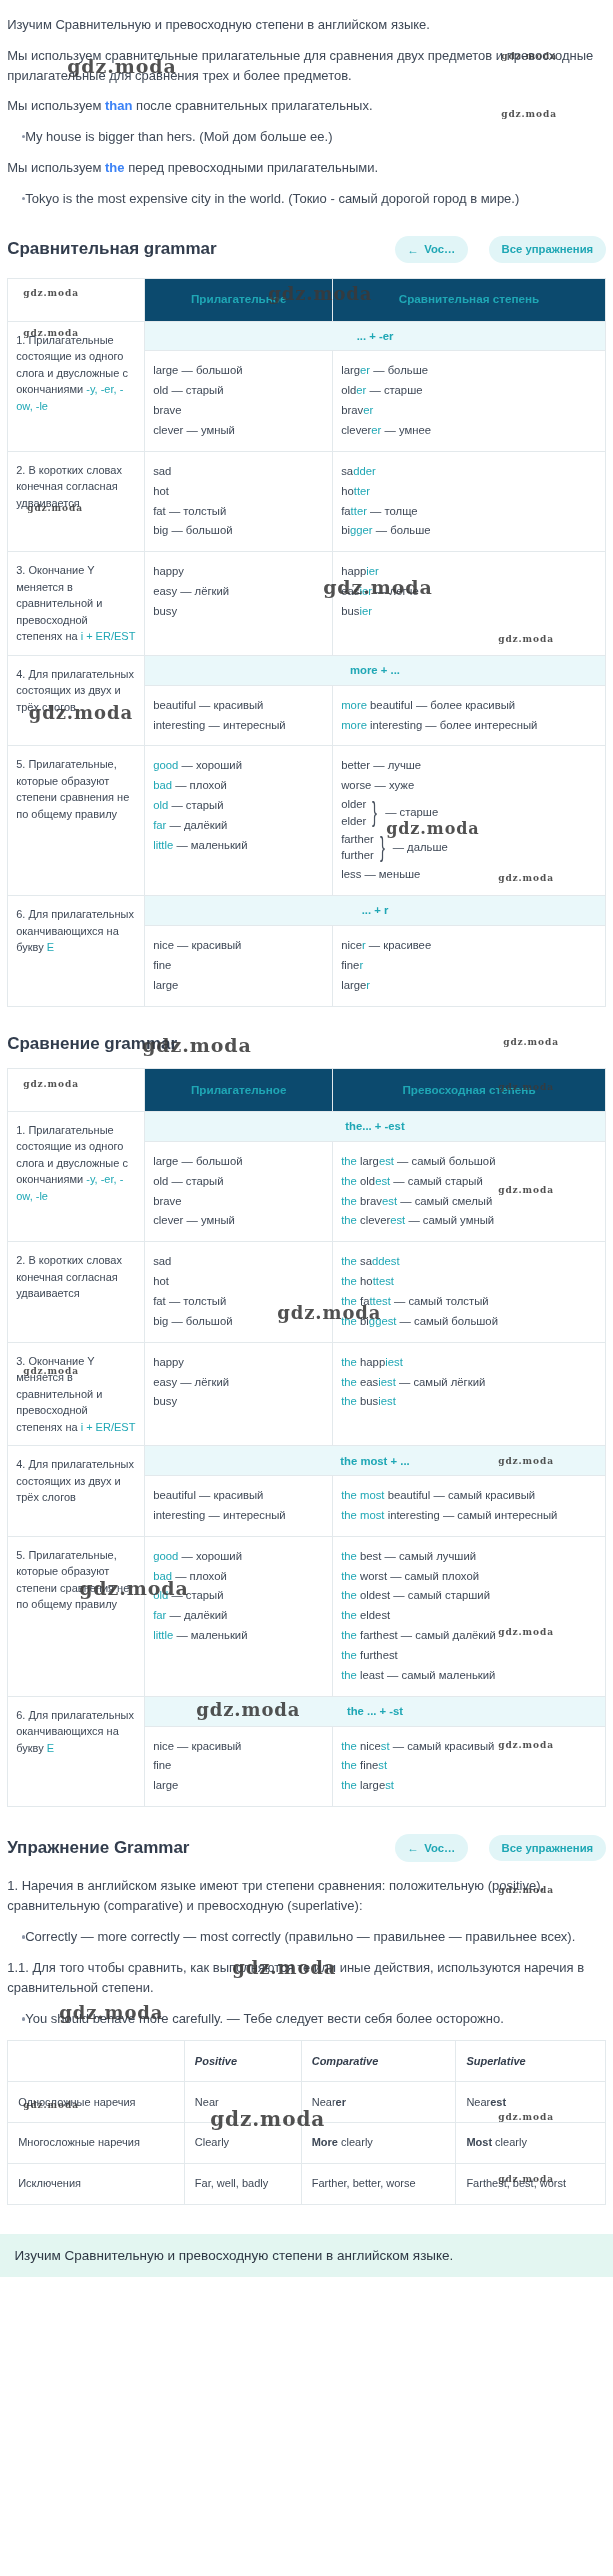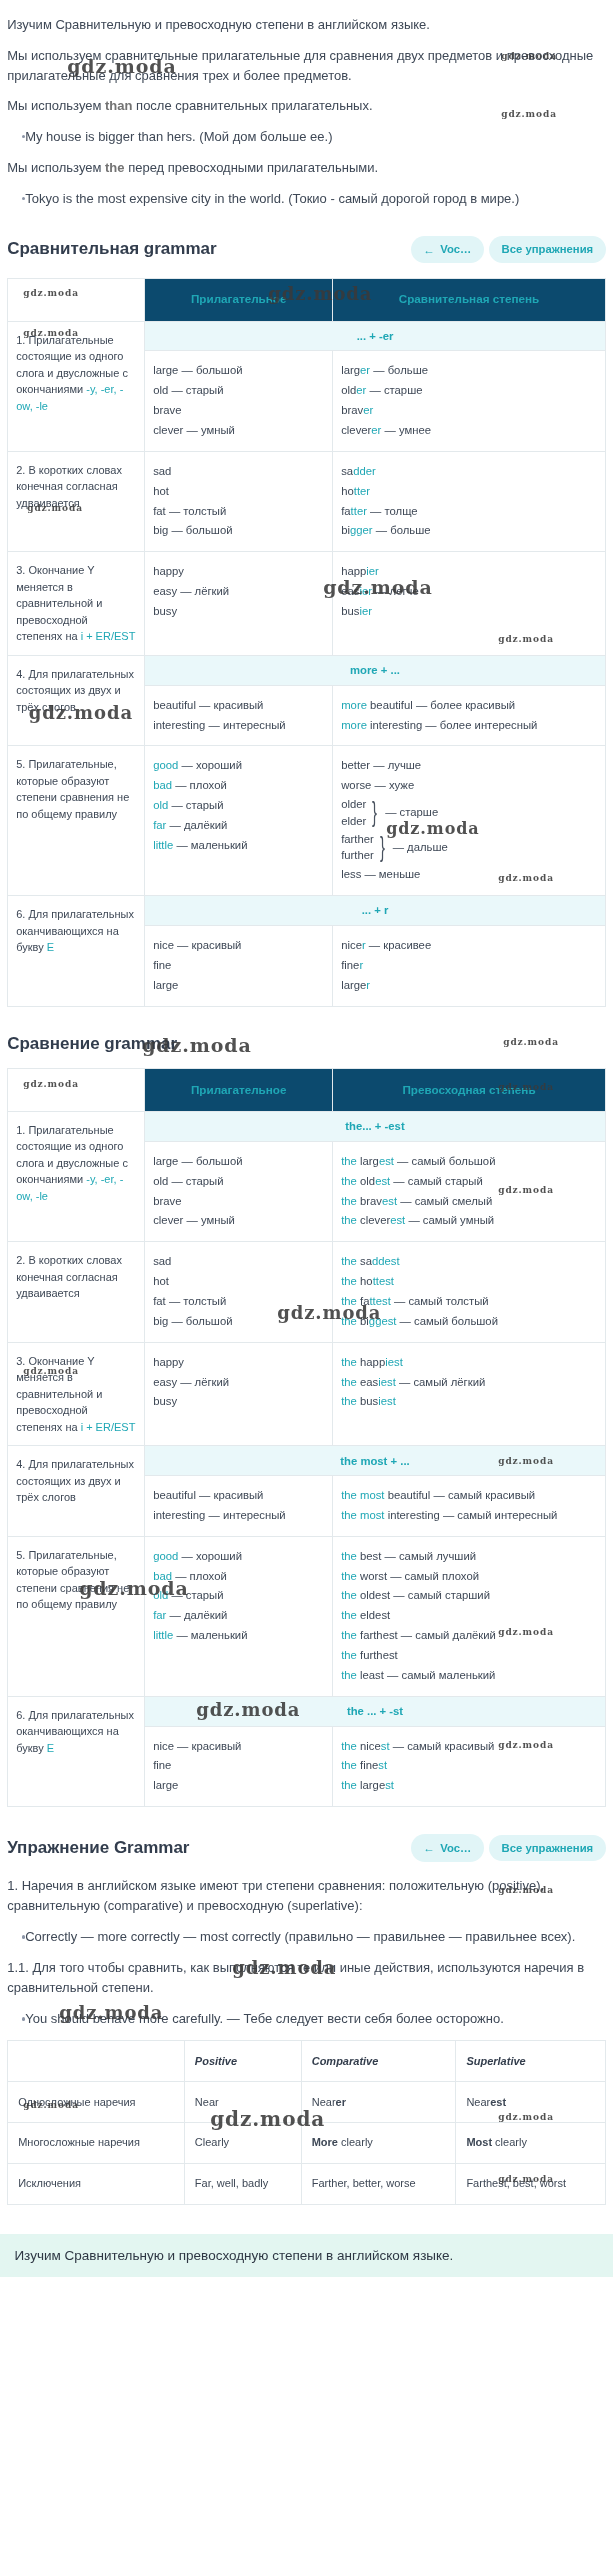--- a/index.html
+++ b/index.html
@@ -1,25 +1,25 @@
 <!DOCTYPE html>
 <html lang="ru" style="font-size:14.4px"><head>
 <meta charset="utf-8">
 <style>
   *{box-sizing:border-box;margin:0;padding:0}
   html,body{background:#fff}
   body{width:613px;min-height:2576px;font-family:"Liberation Sans",sans-serif;color:#3e4856}
   .page{position:relative;width:613px;padding:5.4px 7.2px 0}
   .para{font-size:13px;line-height:1.55;margin:10px 0;color:#3e4856}
-  .para b, .bullet b{color:#737373}
+  .para b, .bullet b{color:#3b82f6}
   .hl{color:#1fa7b5}
   .bullet{display:flex;margin:10.8px 0 10.8px 14.4px;font-size:13px;line-height:1.55}
   .dot{flex:none;width:3.6px;height:3.6px;border-radius:50%;background:#8a94a6;margin-top:8px}
   .intro,.twrap,.section-head,.advtext{position:relative}
-  .section-head{display:flex;align-items:center;gap:5px;margin:27px 0 14.4px}
+  .section-head{display:flex;align-items:center;gap:21px;margin:27px 0 14.4px}
   .section-title{flex:1;font-size:17px;font-weight:600;color:#323d4d}
   .pill{background:#e1f5f7;color:#1fa7b5;font-weight:700;font-size:11.3px;padding:7.2px 12.6px;border-radius:16px;border:none;white-space:nowrap;cursor:pointer;display:inline-flex;align-items:center;gap:5.4px;font-family:"Liberation Sans",sans-serif}
   .pill .arrow{font-size:11.7px}
   .gtable{width:100%;border-collapse:collapse;margin:3.6px 0 9px;font-size:11.3px;line-height:1.6}
   .gtable col.c1{width:137px}
   .gtable col.c2{width:188px}
   .gtable th,.gtable td{border:0.9px solid #e3e9ec;vertical-align:top;text-align:left;padding:10px 8px}
   .gtable thead th{background:#0c4a6e;color:#1fa7b5;font-weight:700;text-align:center;font-size:11.7px;padding:11.7px 5.4px}
   .gtable thead th.empty{background:#fff}
   .gtable td.rule{font-size:11px;line-height:1.5;color:#3e4856}

